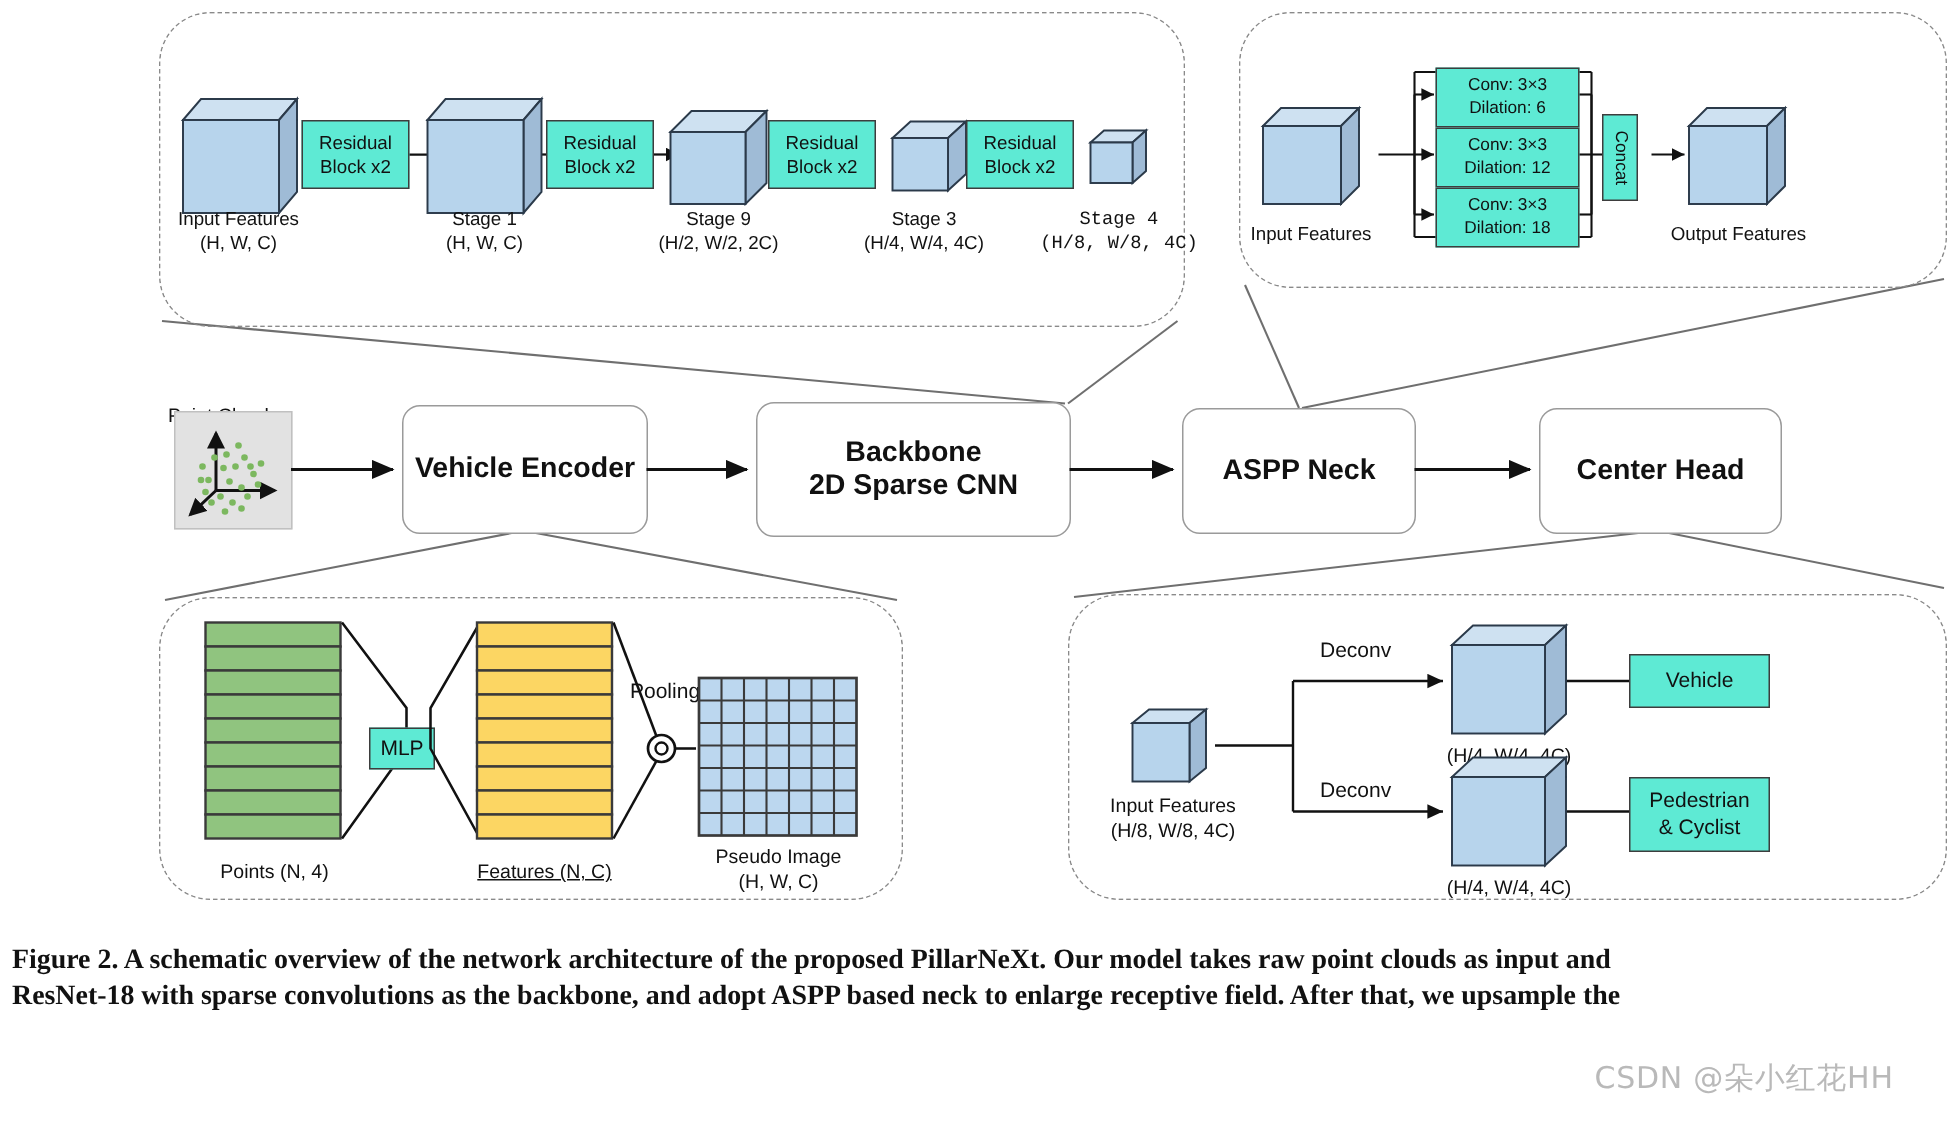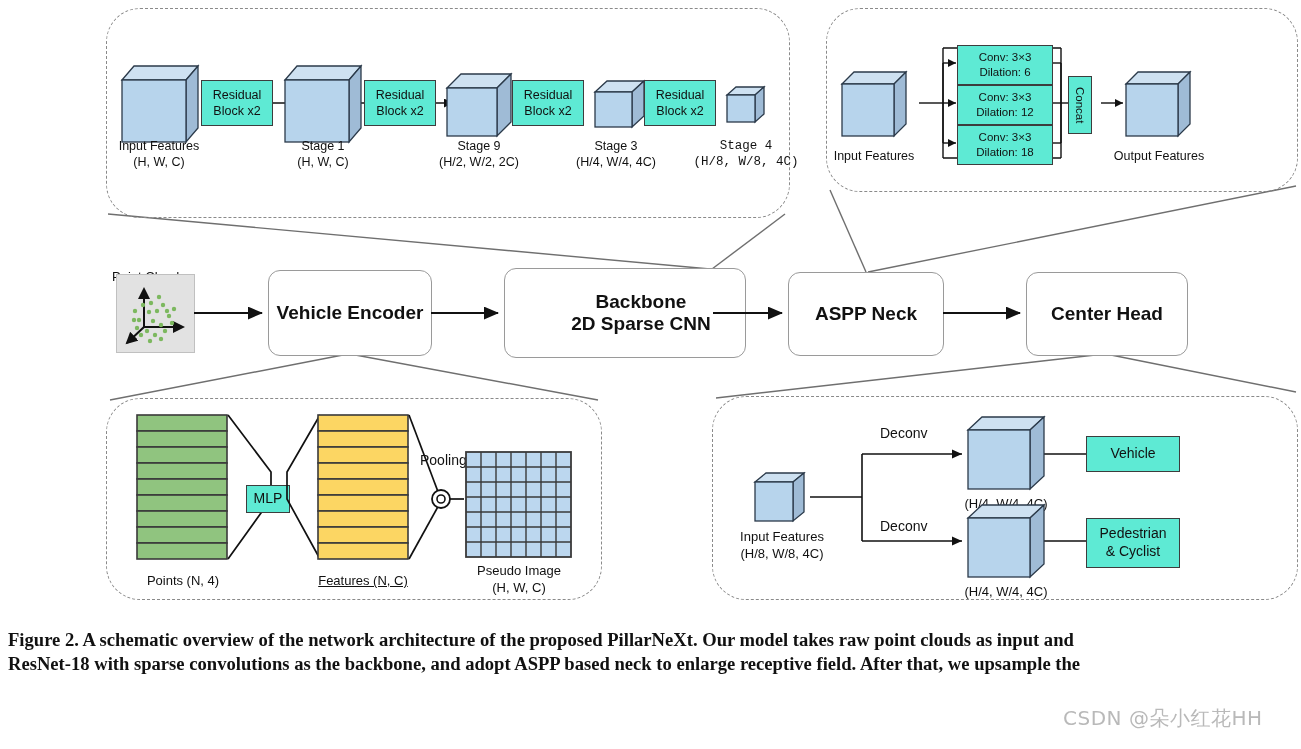--- a/index.html
+++ b/index.html
@@ -230,21 +230,21 @@
       <circle cx="44" cy="64" r="2.2"></circle>
         <circle cx="57" cy="34" r="2.2"></circle>
     </g>
   </svg>
 </div>
 
 <div class="rbox" style="left:268px;top:270px;width:162px;height:84px;">
   <div><span>Vehicle Encoder</span></div>
 </div>
 
-<div class="rbox" style="left:504px;top:268px;width:208px;height:88px;padding-left:32px;">
+<div class="rbox" style="left:504px;top:268px;width:208px;height:88px;">
   <div><span>Backbone</span><br><span>2D Sparse CNN</span></div>
 </div>
 
 <div class="rbox" style="left:788px;top:272px;width:154px;height:82px;">
   <div><span>ASPP Neck</span></div>
 </div>
 
 <div class="rbox" style="left:1026px;top:272px;width:160px;height:82px;">
   <div><span>Center Head</span></div>
 </div>

